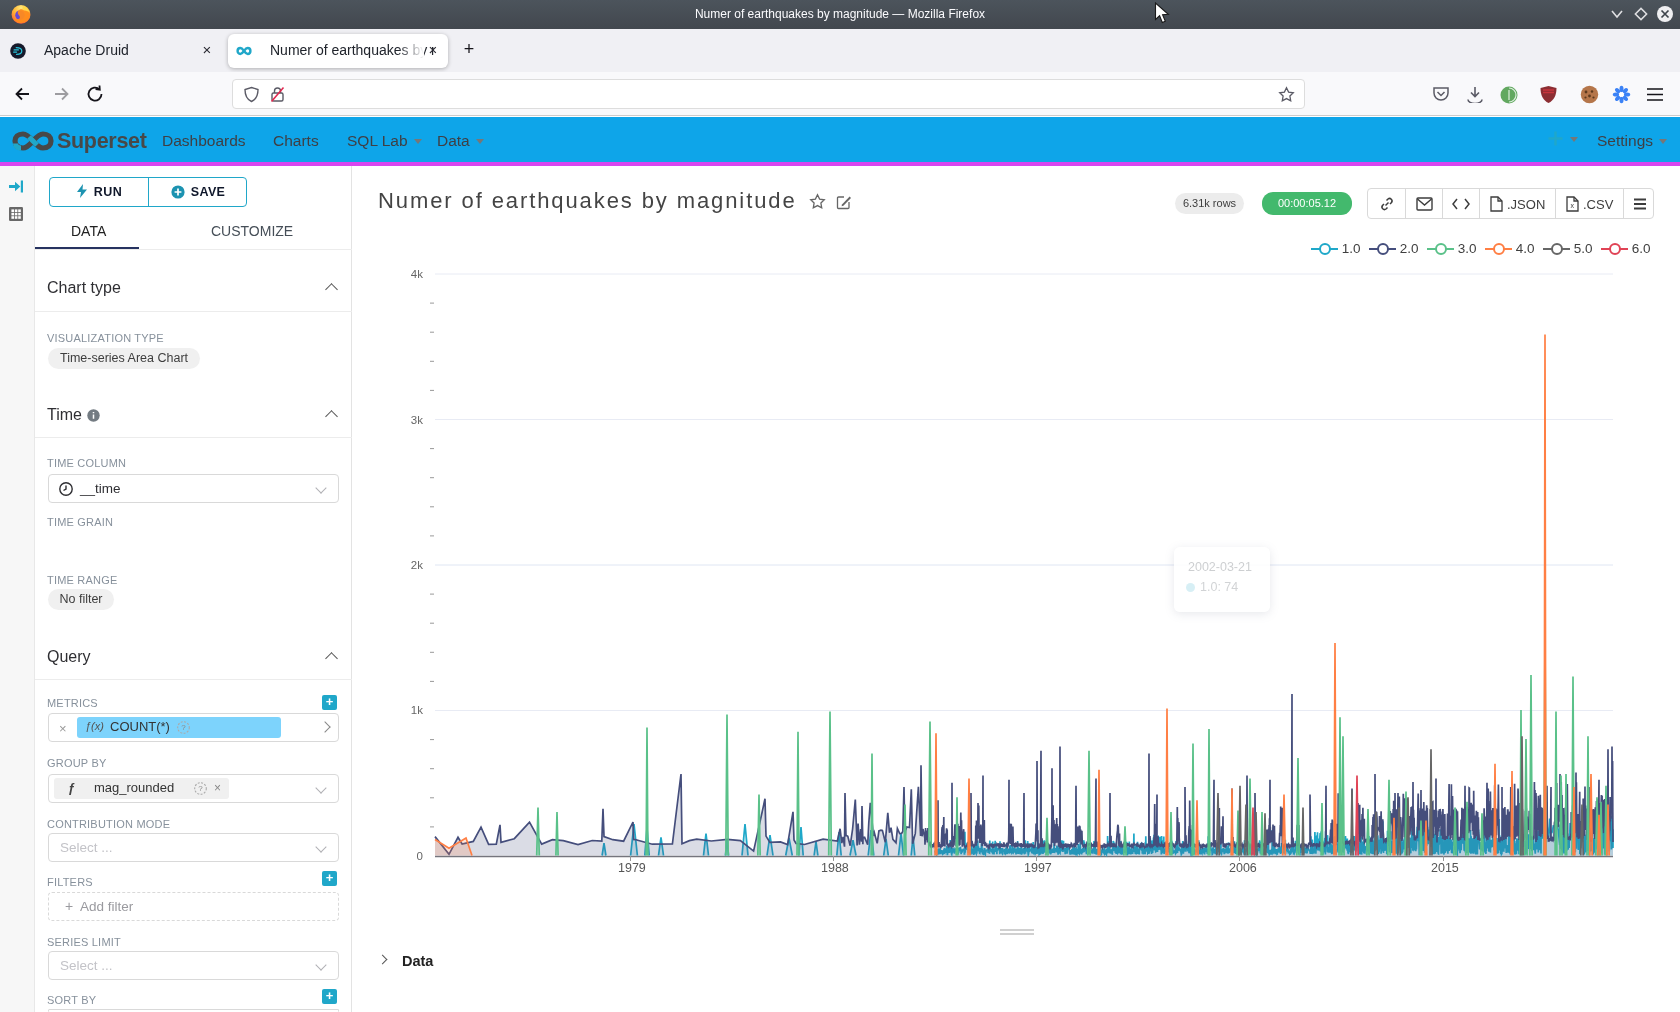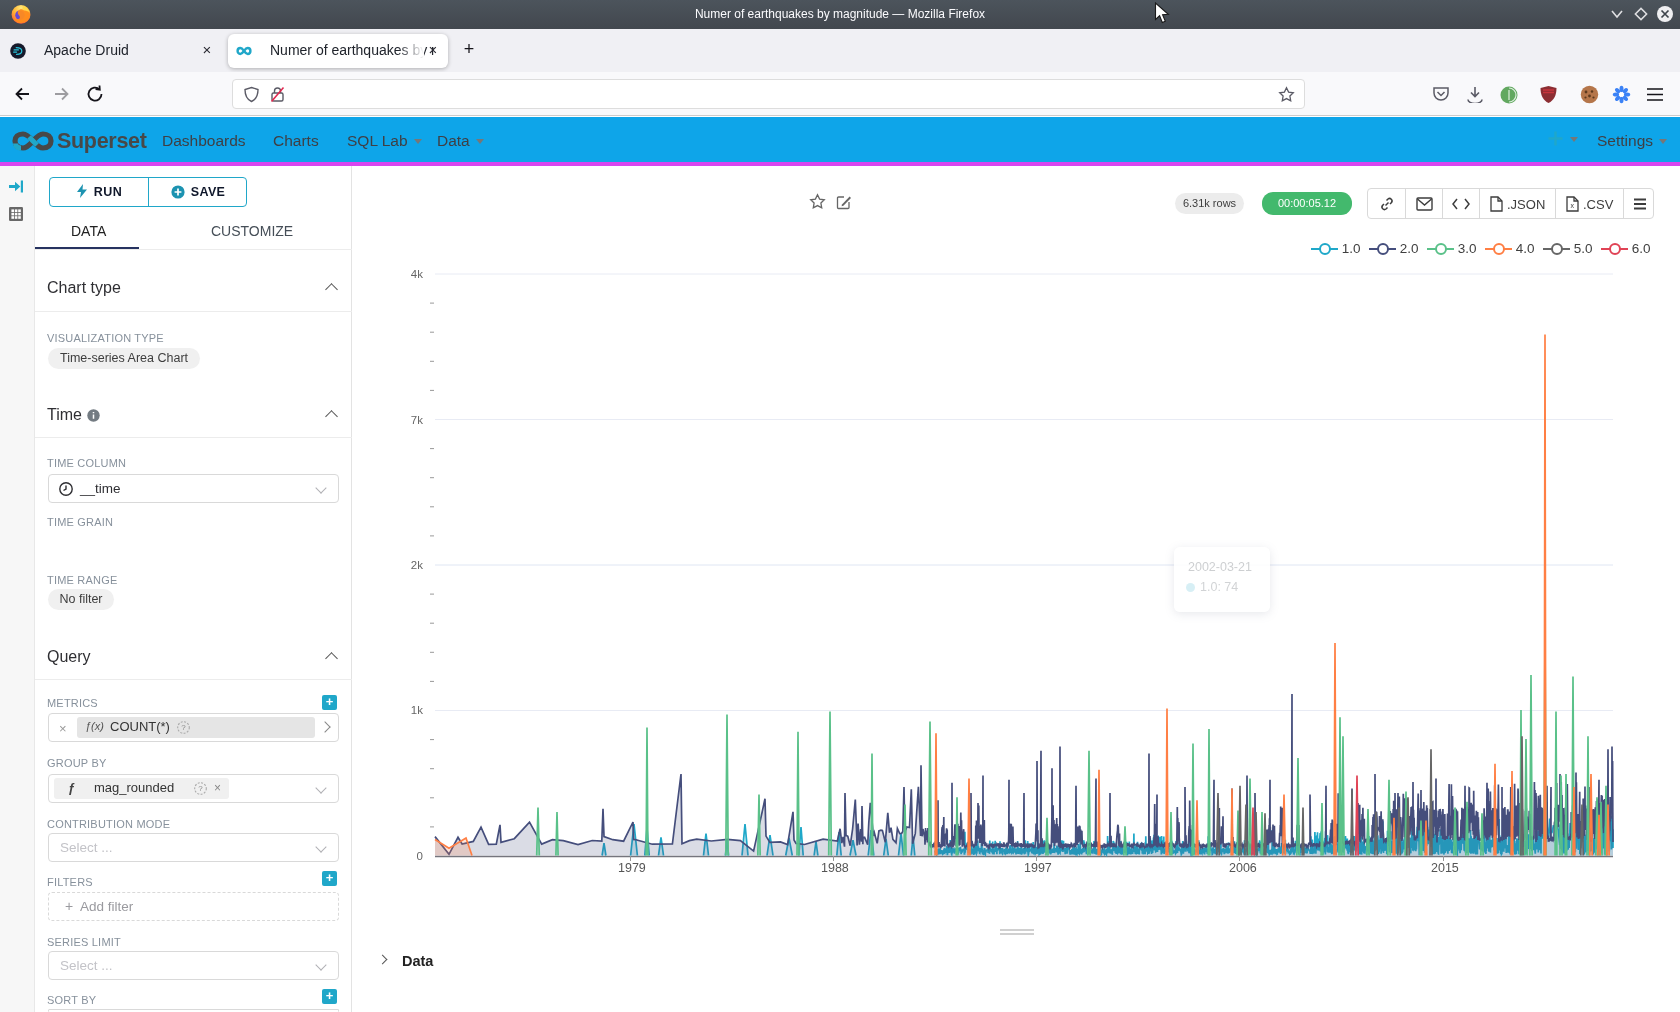--- a/index.html
+++ b/index.html
@@ -269,21 +269,21 @@
   <div class="pill" style="left:13px;top:423px;width:66px">No filter</div>
 
   <div class="heading" style="left:12px;top:482px">Query</div>
   <div class="chev-up" style="left:292px;top:488px"></div>
   <div class="hr" style="top:513px"></div>
 
   <div class="label" style="left:12px;top:531px">METRICS</div>
   <div class="plus-btn" style="left:287px;top:529px">+</div>
   <div class="selbox" style="top:547px">
     <span class="abs" style="left:10px;top:7px;color:#999;font-size:13px">×</span>
-    <div class="abs" style="left:28px;top:3px;width:238px;height:21px;background:#e5e5e5;border-radius:3px">
+    <div class="abs" style="left:28px;top:3px;width:204px;height:21px;background:#7dd3fc;border-radius:3px">
       <span class="abs" style="left:8px;top:3px;font-style:italic;font-size:11px;color:#555">ƒ(x)</span>
       <span class="abs" style="left:33px;top:2px;font-size:13px;color:#333">COUNT(*)</span>
       <svg class="abs" style="left:100px;top:4px" width="13" height="13" viewBox="0 0 13 13">
           <circle cx="6.5" cy="6.5" r="5.8" stroke="#aaa" stroke-width="1.1" fill="none" stroke-dasharray="2 1.4"></circle>
           <text x="6.5" y="9" font-size="8" text-anchor="middle" fill="#888" font-family="Liberation Sans, sans-serif">?</text>
         </svg>
     </div>
     <div class="abs" style="left:272px;top:9px;width:8px;height:8px;border-right:1.6px solid #888;border-top:1.6px solid #888;transform:rotate(45deg)"></div>
   </div>
   <div class="label" style="left:12px;top:591px">GROUP BY</div>
@@ -314,20 +314,21 @@
   <div class="selbox" style="top:785px">
     <div class="ph">Select ...</div>
     <div class="chev-down" style="left:268px;top:9px;position:absolute"></div>
   </div>
   <div class="label" style="left:12px;top:828px">SORT BY</div>
   <div class="plus-btn" style="left:287px;top:823px">+</div>
   <div class="selbox" style="top:843px;height:3px;border-bottom:none"></div>
 </div>
 
 <div id="chartarea">
+  <div id="ctitle">Numer of earthquakes by magnitude</div>
   <svg class="abs" style="left:456px;top:27px" width="17" height="17" viewBox="0 0 17 17">
       <path d="M8.5,1.8 L10.6,6.1 L15.3,6.8 L11.9,10.1 L12.7,14.8 L8.5,12.6 L4.3,14.8 L5.1,10.1 L1.7,6.8 L6.4,6.1 Z" stroke="#666" stroke-width="1.3" fill="none"></path>
     </svg>
   <svg class="abs" style="left:483px;top:28px" width="16" height="16" viewBox="0 0 16 16">
       <path d="M13,8 V13.5 a1,1 0 0 1 -1,1 H2.5 a1,1 0 0 1 -1,-1 V4 a1,1 0 0 1 1,-1 H8" stroke="#666" stroke-width="1.3" fill="none"></path>
       <path d="M6,10.5 L13.6,2.6 L15,4 L7.4,11.8 L5.6,12.2 Z" fill="#666"></path>
     </svg>
   <div class="hpill" style="left:822px;top:27px;width:69px;background:#ececec;color:#3d3d3d;text-align:center">6.31k rows</div>
   <div class="hpill" style="left:909px;top:26px;width:90px;height:23px;line-height:23px;background:#43b96d;color:#fff;text-align:center">00:00:05.12</div>
   <div class="btngroup" style="width:287px">
@@ -367,21 +368,21 @@
   </div>
 
   <div class="leg" style="left:958px"><span class="sym"><span class="ln" style="background:#1FA8C9"></span><span class="c" style="border-color:#1FA8C9"></span></span> 1.0</div>
   <div class="leg" style="left:1016px"><span class="sym"><span class="ln" style="background:#454E7C"></span><span class="c" style="border-color:#454E7C"></span></span> 2.0</div>
   <div class="leg" style="left:1074px"><span class="sym"><span class="ln" style="background:#5AC189"></span><span class="c" style="border-color:#5AC189"></span></span> 3.0</div>
   <div class="leg" style="left:1132px"><span class="sym"><span class="ln" style="background:#FF7F44"></span><span class="c" style="border-color:#FF7F44"></span></span> 4.0</div>
   <div class="leg" style="left:1190px"><span class="sym"><span class="ln" style="background:#666666"></span><span class="c" style="border-color:#666666"></span></span> 5.0</div>
   <div class="leg" style="left:1248px"><span class="sym"><span class="ln" style="background:#E04355"></span><span class="c" style="border-color:#E04355"></span></span> 6.0</div>
 
   <div class="ytick" style="left:40px;top:102px">4k</div>
-  <div class="ytick" style="left:40px;top:248px">7k</div>
+  <div class="ytick" style="left:40px;top:248px">3k</div>
   <div class="ytick" style="left:40px;top:393px">2k</div>
   <div class="ytick" style="left:40px;top:538px">1k</div>
   <div class="ytick" style="left:40px;top:684px">0</div>
 
   <div class="xtick" style="left:265px">1979</div>
   <div class="xtick" style="left:468px">1988</div>
   <div class="xtick" style="left:671px">1997</div>
   <div class="xtick" style="left:876px">2006</div>
   <div class="xtick" style="left:1078px">2015</div>
 

